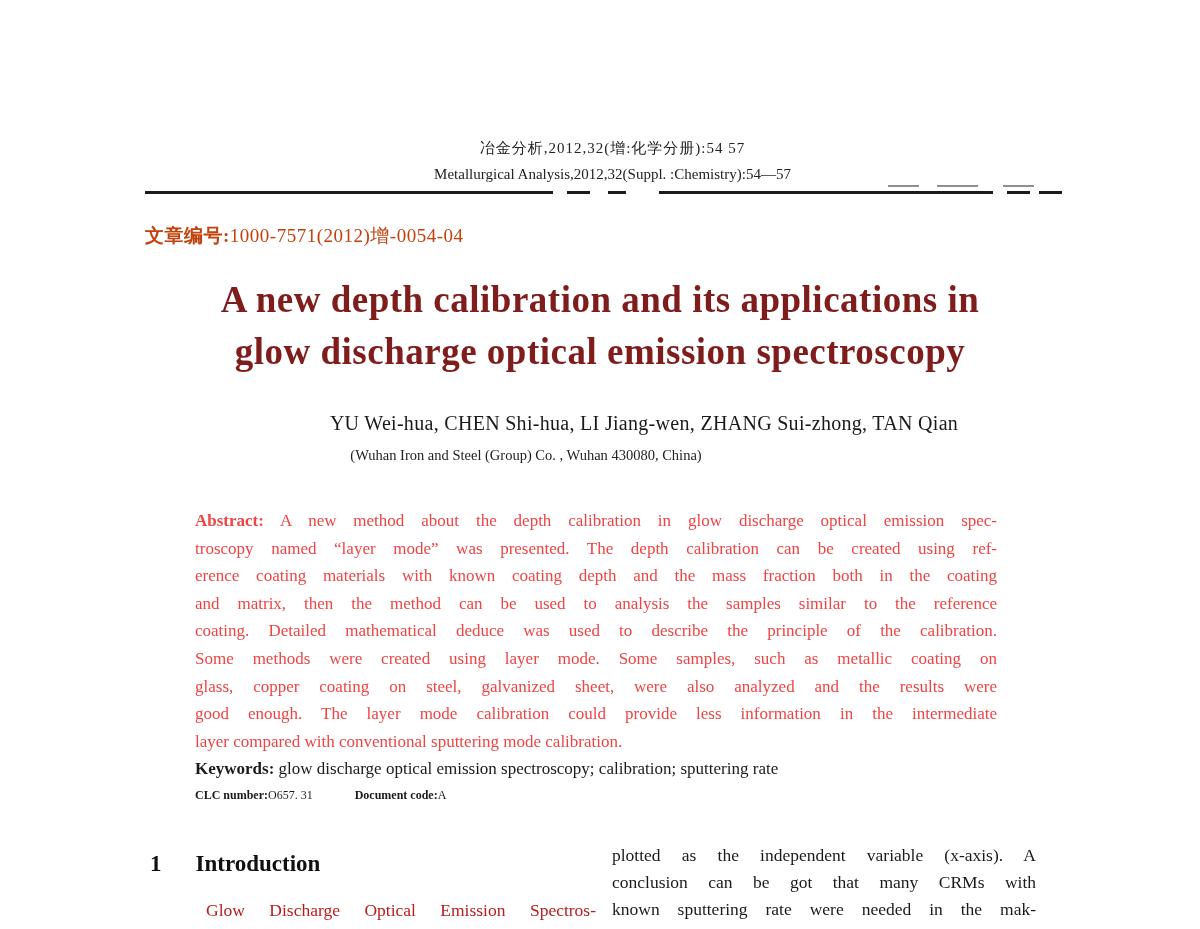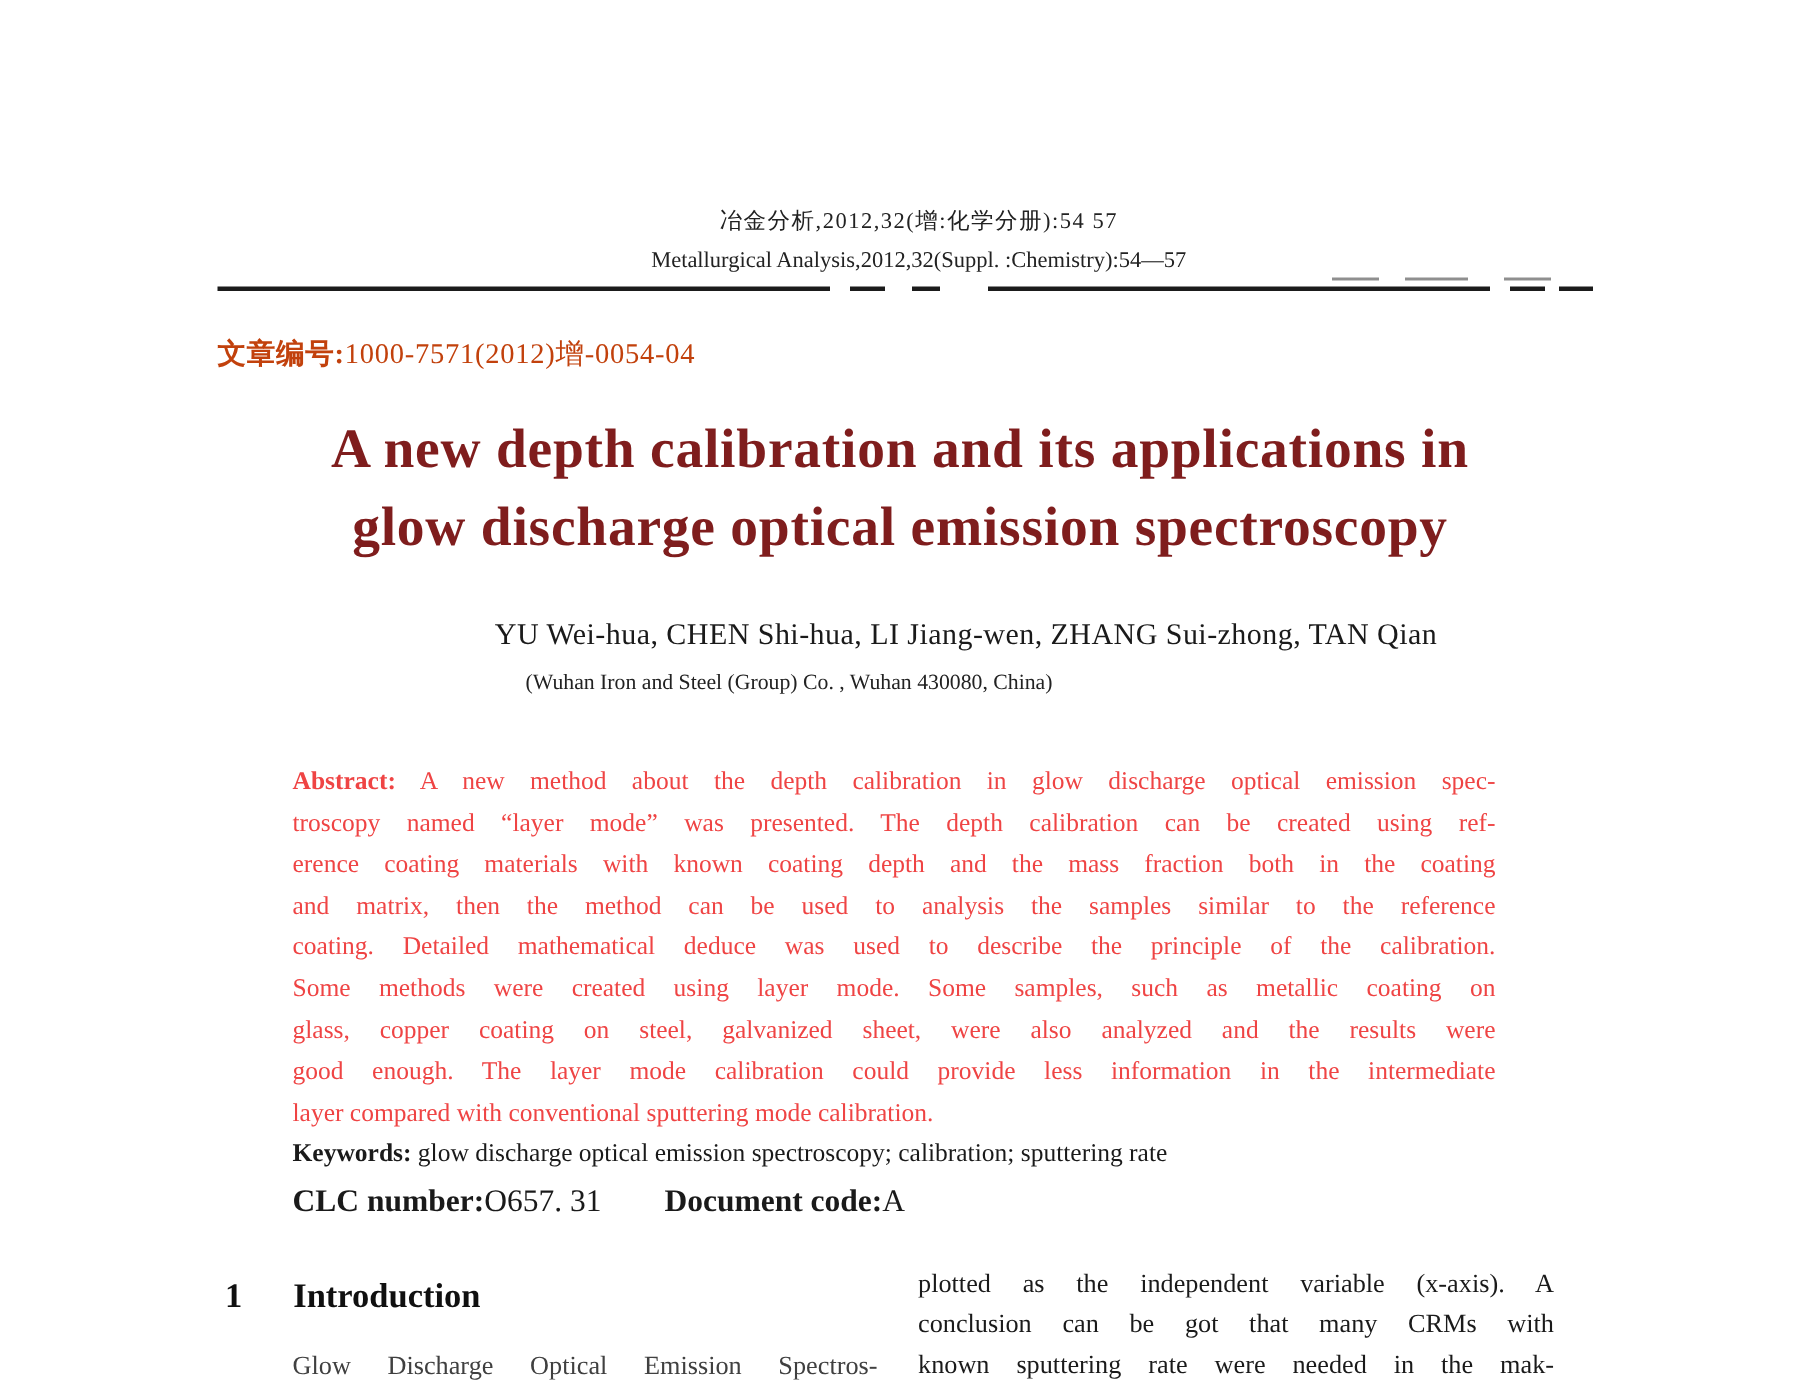--- a/index.html
+++ b/index.html
@@ -73,33 +73,33 @@
   .abstract .aline.last{text-align:right;text-align-last:left;}
   .abstract b{font-weight:bold;}
   
   .keywords{
     position:absolute;top:759px;left:195px;width:820px;
     font-size:17px;color:#1a1a1a;
   }
   .keywords b{font-weight:bold;}
   .clc-line{
     position:absolute;top:788px;left:195px;width:820px;
-    font-size:21px;color:#1a1a1a;
+    font-size:12px;color:#1a1a1a;
   }
   .clc-line b{font-weight:bold;}
   .clc-gap{display:inline-block;width:42px;}
   
   .section-heading{
     position:absolute;top:851px;left:150px;
     font-size:23px;font-weight:bold;color:#101010;
   }
   .section-heading .num{margin-right:34px;}
   .intro-para{
-    position:absolute;top:896px;left:137px;width:448px;
-    font-size:17.5px;line-height:28px;color:#404040;
+    position:absolute;top:896px;left:148px;width:448px;
+    font-size:17.5px;line-height:28px;color:#b91c1c;
     text-indent:58px;
     text-align:justify;text-align-last:justify;
     white-space:nowrap;
   }
   .right-col{
     position:absolute;top:842px;left:612px;width:424px;
     font-size:17.5px;color:#1a1a1a;
   }
   .right-col .rline{
     line-height:27px;height:27px;

